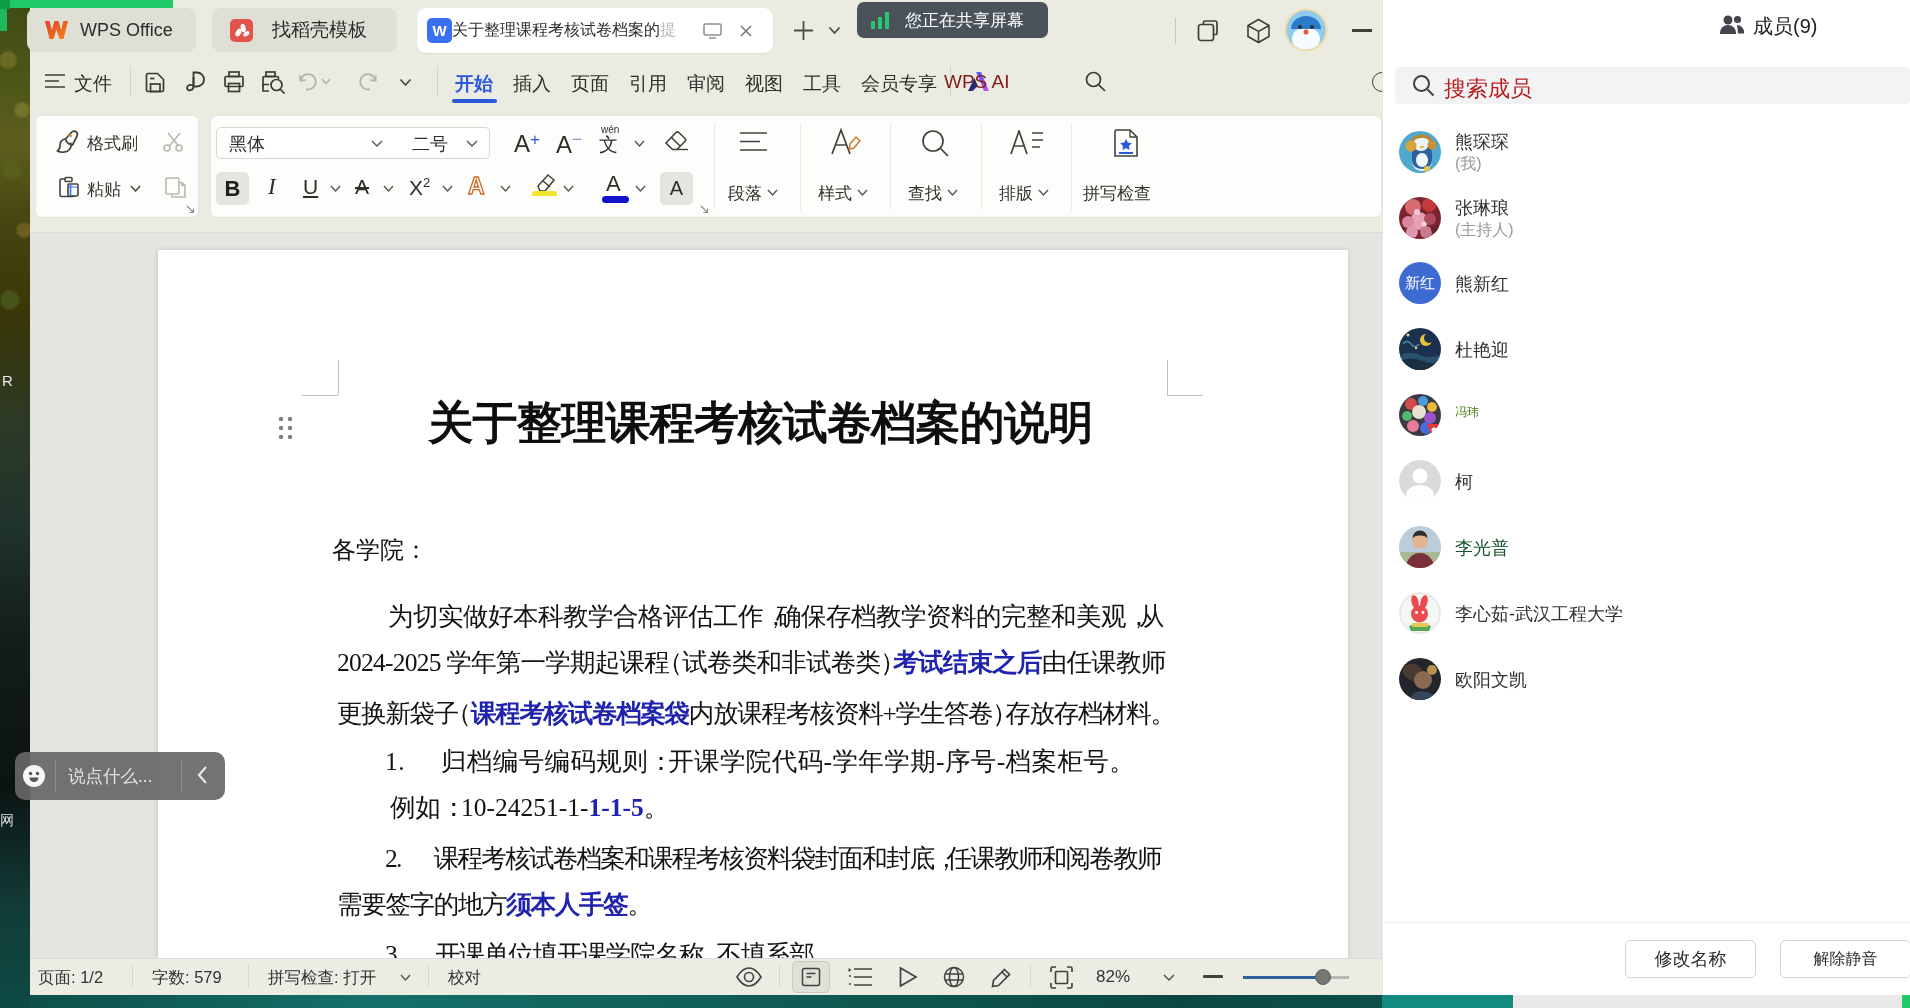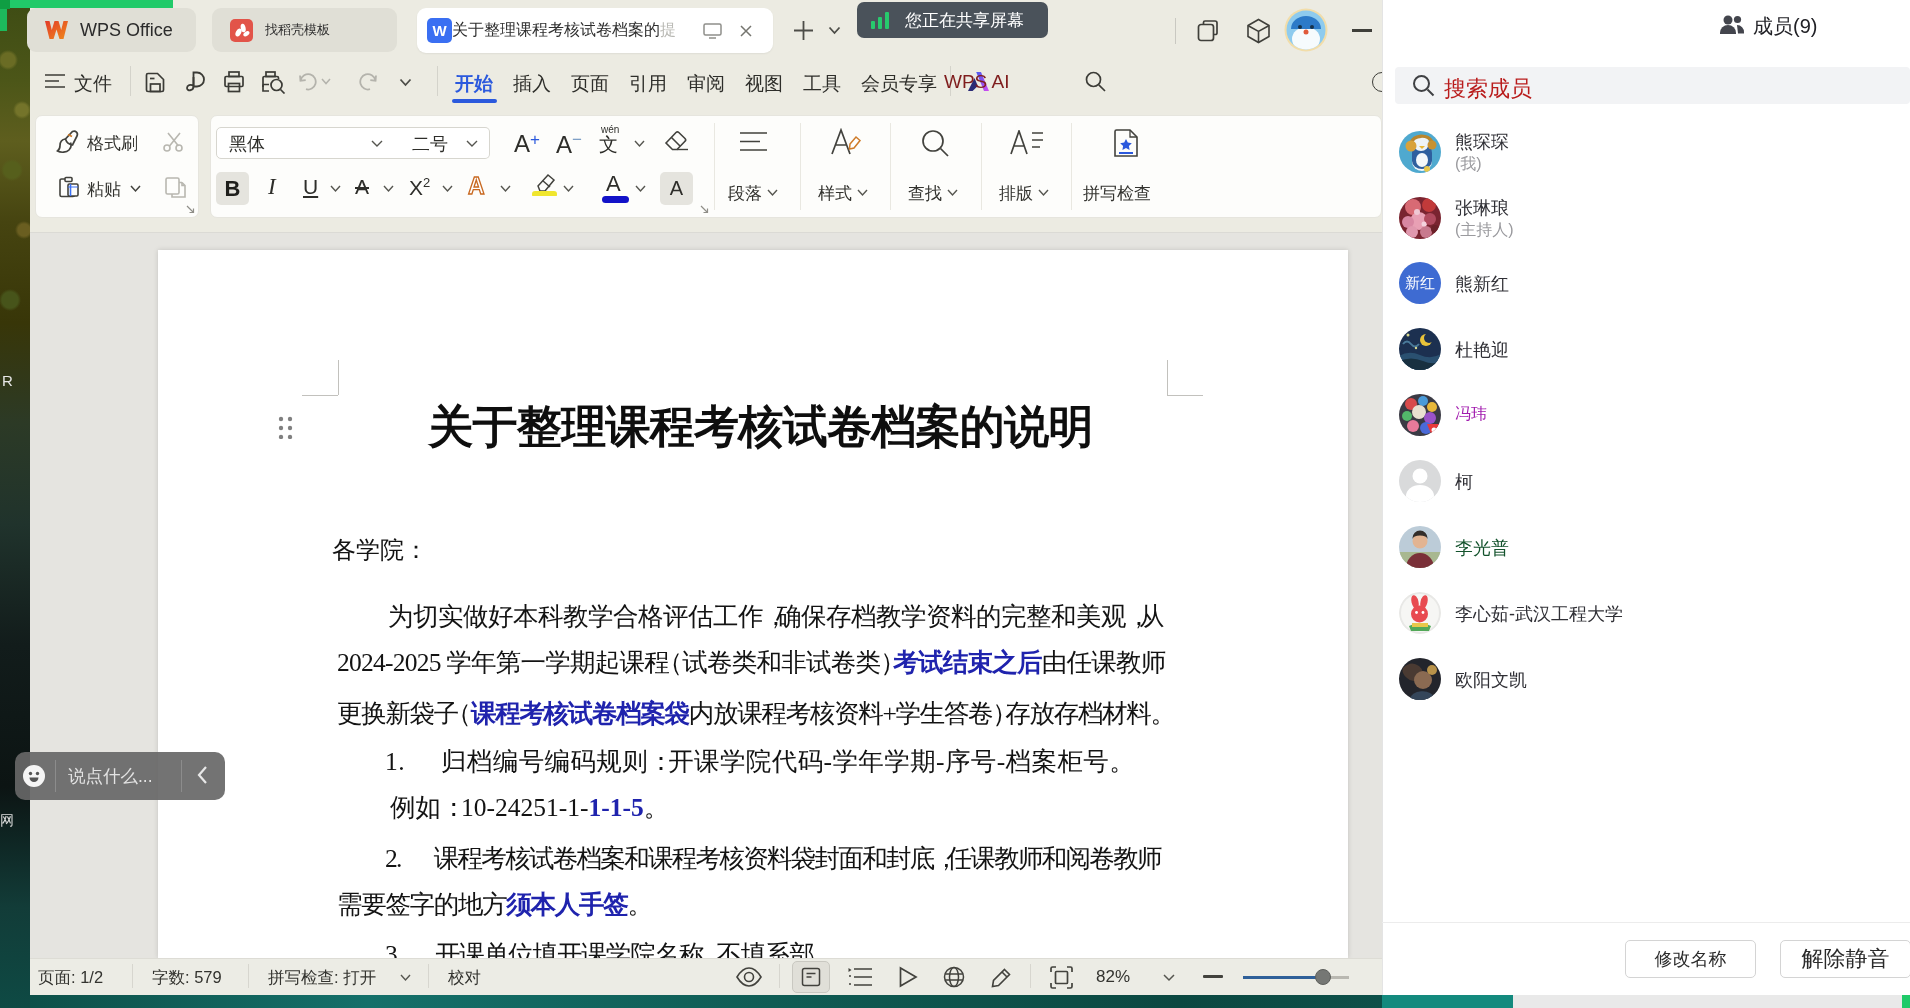--- a/index.html
+++ b/index.html
@@ -41,21 +41,21 @@
 </div>
 <div class="abs flex" style="left:212px;top:8px;width:185px;height:44px;background:#E0DFD6;border-radius:9px;padding-left:18px">
   <svg width="23" height="23" viewBox="0 0 23 23">
       <rect x="0" y="0" width="23" height="23" rx="5" fill="#e25449"></rect>
       <g fill="#fff">
         <ellipse cx="8.5" cy="13.5" rx="2.6" ry="4.2" transform="rotate(28 8.5 13.5)"></ellipse>
         <ellipse cx="13.2" cy="9" rx="2.4" ry="4.4" transform="rotate(-12 13.2 9)"></ellipse>
         <ellipse cx="16.4" cy="14.8" rx="2.1" ry="3.4" transform="rotate(55 16.4 14.8)"></ellipse>
       </g>
     </svg>
-  <span style="font-size:13px;color:#2b2b2b;margin-left:12px">找稻壳模板</span>
+  <span style="font-size:19px;color:#2b2b2b;margin-left:19px">找稻壳模板</span>
 </div>
 <div class="abs flex" style="left:417px;top:8px;width:356px;height:45px;background:#fff;border-radius:9px;padding-left:10px;box-shadow:0 1px 2px rgba(0,0,0,.06)">
   <svg width="25" height="25" viewBox="0 0 25 25">
       <rect x="0" y="0" width="25" height="25" rx="5" fill="#3a6ff2"></rect>
       <text x="12.5" y="18" font-size="15" font-family="Liberation Sans" font-weight="bold" fill="#fff" text-anchor="middle">W</text>
     </svg>
   <span style="font-size:16px;color:#2e2e2e;width:245px;overflow:hidden;white-space:nowrap">关于整理课程考核试卷档案的<span style="color:#b9b9b4">提</span></span>
   <svg width="19" height="16" viewBox="0 0 19 16" style="margin-left:6px">
       <g fill="none" stroke="#8f8f8a" stroke-width="1.5">
         <rect x="1" y="1" width="17" height="11" rx="1.5"></rect>
@@ -376,21 +376,21 @@
 <g fill="#808080">
       <circle cx="4" cy="4" r="2.2"></circle>
       <circle cx="13" cy="4" r="2.2"></circle>
       <circle cx="4" cy="13" r="2.2"></circle>
       <circle cx="13" cy="13" r="2.2"></circle>
       <circle cx="4" cy="22" r="2.2"></circle>
       <circle cx="13" cy="22" r="2.2"></circle>
     </g>
 </svg>
 
-<div class="abs" style="left:345px;top:401px;width:831px;height:52px;line-height:52px;text-align:center;font-family:Liberation Sans, sans-serif;font-size:45px;font-weight:bold;color:#0e0e0e;letter-spacing:-0.7px">关于整理课程考核试卷档案的说明</div>
+<div class="abs" style="left:345px;top:401px;width:831px;height:52px;line-height:52px;text-align:center;font-family:Liberation Mono, monospace;font-size:45px;font-weight:bold;color:#0e0e0e;letter-spacing:-0.7px">关于整理课程考核试卷档案的说明</div>
 <div class="doc" style="left:332px;top:533px;font-size:24px">各学院<span class="pc" style="width:16px">：</span></div>
 <div class="doc" id="L2" style="left:388px;top:600px;letter-spacing:-0.5px">为切实做好本科教学合格评估工作<span class="pc">，</span>确保存档教学资料的完整和美观<span class="pc">，</span>从</div>
 <div class="doc" id="L3" style="left:337px;top:646px;letter-spacing:-0.75px">2024-2025 学年第一学期起课程<span class="po">（</span>试卷类和非试卷类<span class="pc">）</span><b class="bl">考试结束之后</b>由任课教师</div>
 <div class="doc" id="L4" style="left:337px;top:697px;letter-spacing:-1.3px">更换新袋子<span class="po">（</span><b class="bl">课程考核试卷档案袋</b>内放课程考核资料+学生答卷<span class="pc">）</span>存放存档材料<span class="pc">。</span></div>
 <div class="doc" id="L5" style="left:385px;top:745px;letter-spacing:0.4px">1.<span class="sp" style="width:36px"></span>归档编号编码规则<span class="pc" style="width:20px">：</span>开课学院代码-学年学期-序号-档案柜号<span class="pc">。</span></div>
 <div class="doc" id="L6" style="left:390px;top:791px">例如<span class="pc" style="width:20px">：</span>10-24251-1-<b class="bl">1-1-5</b><span class="pc">。</span></div>
 <div class="doc" id="L7" style="left:385px;top:842px;letter-spacing:-1.7px">2.<span class="sp" style="width:33px"></span>课程考核试卷档案和课程考核资料袋封面和封底<span class="pc">，</span>任课教师和阅卷教师</div>
 <div class="doc" id="L8" style="left:337px;top:888px;letter-spacing:-1.3px">需要签字的地方<b class="bl">须本人手签</b><span class="pc">。</span></div>
 <div class="doc" id="L9" style="left:385px;top:938px;letter-spacing:-1.1px">3.<span class="sp" style="width:33px"></span>开课单位填开课学院名称<span class="pc">，</span>不填系部<span class="pc">。</span></div>
 
@@ -580,21 +580,21 @@
         <circle cx="33" cy="13" r="5" fill="#e8b83a"></circle>
         <circle cx="8" cy="22" r="5" fill="#52b86a"></circle>
         <circle cx="20" cy="18" r="7" fill="#e8e0d0"></circle>
         <circle cx="31" cy="24" r="6" fill="#9a52c8"></circle>
         <circle cx="14" cy="32" r="6" fill="#e87a9a"></circle>
         <circle cx="27" cy="34" r="6" fill="#4a6ad8"></circle>
         <path d="M28 30 h14 v12 h-9 Z" fill="#e83a3a"></path>
         <circle cx="35" cy="36" r="2.5" fill="#fff"></circle>
       </g>
     </svg>
-  <div class="abs" style="left:73px;top:404px;font-size:16px;color:#a21caf">冯玮</div>
+  <div class="abs" style="left:73px;top:404px;font-size:12px;color:#4d7c0f">冯玮</div>
 
   <svg class="abs" style="left:17px;top:460px" width="42" height="42" viewBox="0 0 42 42">
       <defs>
         <clipPath id="c6">
           <circle cx="21" cy="21" r="21"></circle>
         </clipPath>
       </defs>
       <g clip-path="url(#c6)">
         <rect width="42" height="42" fill="#D9DADB"></rect>
         <circle cx="21" cy="16" r="7.5" fill="#fff"></circle>
@@ -649,14 +649,14 @@
         <rect width="42" height="42" fill="#23252c"></rect>
         <path d="M4 10 q8 -8 16 -2 q6 5 2 12 q-8 6 -14 0 q-6 -5 -4 -10" fill="#4a3a32"></path>
         <circle cx="24" cy="22" r="9" fill="#8a6a52"></circle>
         <path d="M10 42 a14 12 0 0 1 26 -2 v2 Z" fill="#35465a"></path>
         <circle cx="33" cy="12" r="5" fill="#b8924a"></circle>
       </g>
     </svg>
   <div class="abs" style="left:73px;top:668px;font-size:18px;color:#303036">欧阳文凯</div>
   <div class="abs" style="left:0;top:922px;width:528px;height:1px;background:#ECECEC"></div>
   <div class="abs flex" style="left:243px;top:940px;width:131px;height:38px;border:1px solid #D4D4D4;border-radius:5px;justify-content:center;font-size:18px;color:#2b2b2b">修改名称</div>
-  <div class="abs flex" style="left:398px;top:940px;width:131px;height:38px;border:1px solid #D4D4D4;border-radius:5px;justify-content:center;font-size:22px;color:#2b2b2b">解除静音</div>
+  <div class="abs flex" style="left:398px;top:940px;width:131px;height:38px;border:1px solid #D4D4D4;border-radius:5px;justify-content:center;font-size:16px;color:#2b2b2b">解除静音</div>
 </div>
 
 </body></html>

